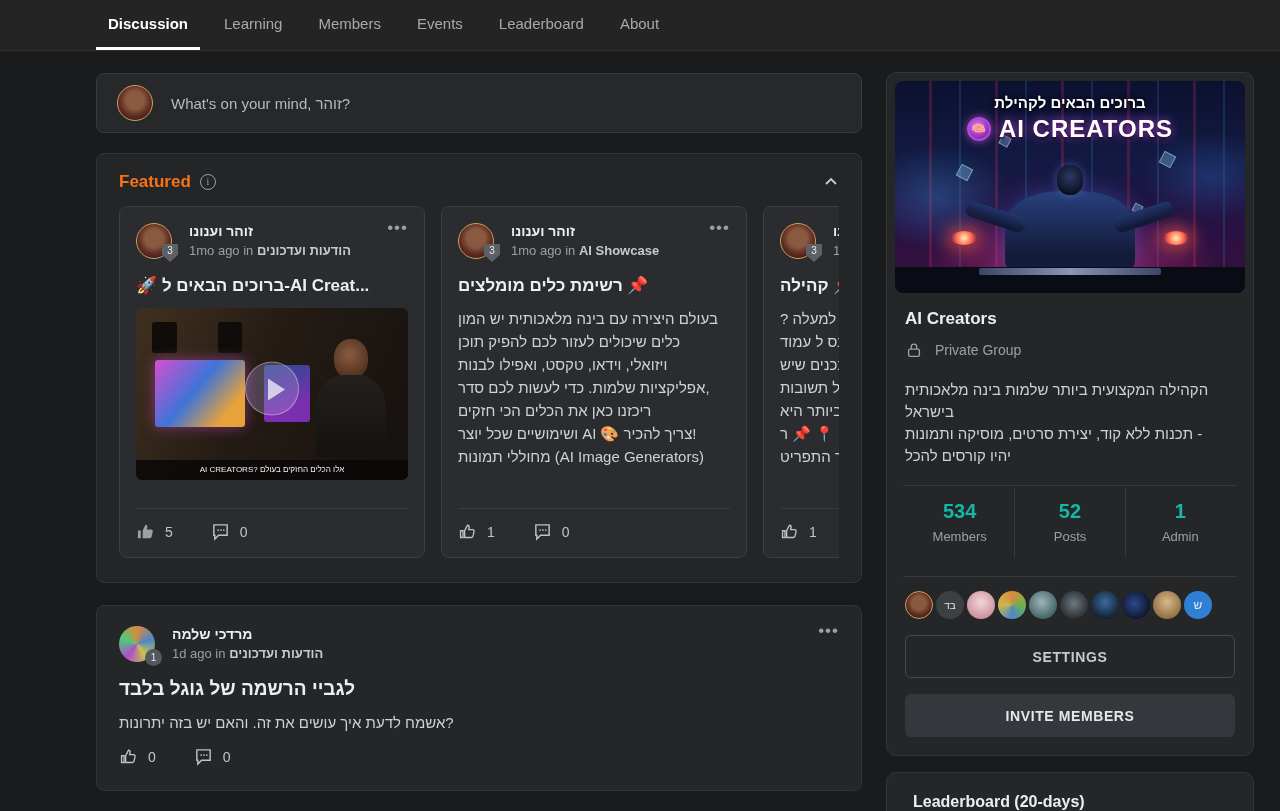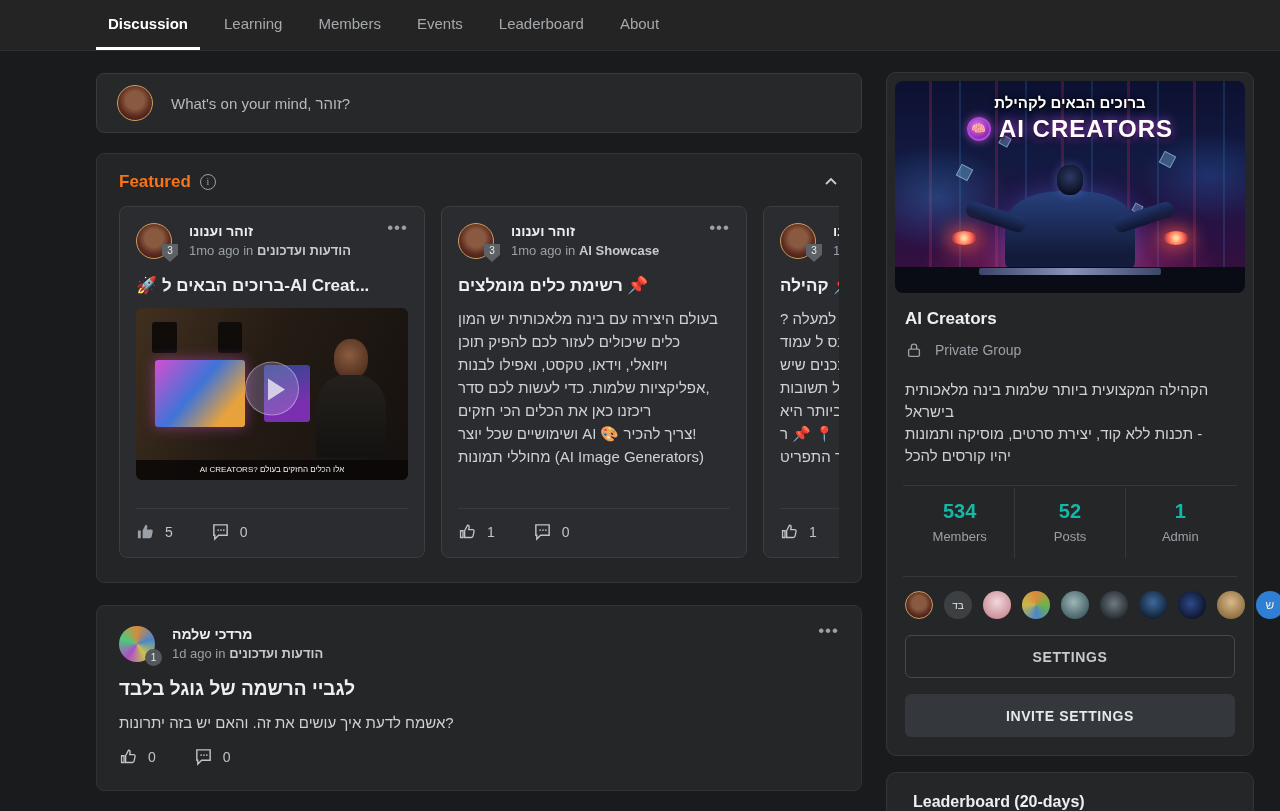--- a/index.html
+++ b/index.html
@@ -81,21 +81,21 @@
   .side-inner { padding:16px 10px 10px 10px; }
   .group-name { font-size:17px; font-weight:bold; color:#eceef0; }
   .privacy { display:flex; align-items:center; gap:12px; margin-top:12px; color:#9aa0a6; font-size:14px; }
   .desc { margin-top:20px; font-size:15px; color:#ced2d6; line-height:22px; }
   .divider { border-top:1px solid #36393c; margin:18px -2px 0 -2px; }
   .stats { display:flex; margin-top:2px; }
   .stat { flex:1; text-align:center; padding:12px 0 14px 0; }
   .stat + .stat { border-left:1px solid #36393c; }
   .stat-num { font-size:20px; font-weight:bold; color:#14b8a6; }
   .stat-label { font-size:13px; color:#9aa0a6; margin-top:6px; }
-  .avatars { display:flex; gap:11px; margin-top:14px; }
+  .avatars { display:flex; gap:3px; margin-top:14px; }
   .m-av { width:28px; height:28px; border-radius:50%; flex:none; font-size:10px; color:#e8eaed; display:flex; align-items:center; justify-content:center; }
   .btn { margin-top:16px; height:43px; border-radius:6px; display:flex; align-items:center; justify-content:center; font-size:14px; font-weight:bold; letter-spacing:.6px; cursor:pointer; }
   .btn-outline { border:1px solid #45494d; color:#c7cbce; background:transparent; }
   .btn-fill { background:#34383c; color:#e6e8ea; }
   .lb-card { margin-top:16px; background:#242628; border:1px solid #333639; border-radius:10px; padding:20px 26px; height:60px; }
   .lb-title { font-size:16px; font-weight:bold; color:#eceef0; }
 
   svg { display:block; }
 </style>
 </head>
@@ -344,20 +344,20 @@
         <div class="m-av" style="background:radial-gradient(circle at 50% 40%, #f0d9dc, #c98a96 80%)"></div>
         <div class="m-av" style="background:conic-gradient(#d98a3c,#6db34c,#4c86c9,#c9b84c,#d98a3c)"></div>
         <div class="m-av" style="background:radial-gradient(circle at 45% 40%, #9fb6b8, #3c5a60 80%)"></div>
         <div class="m-av" style="background:radial-gradient(circle at 50% 45%, #6e7a80, #23282c 80%)"></div>
         <div class="m-av" style="background:radial-gradient(circle at 50% 40%, #3c6a9e, #101c2c 80%)"></div>
         <div class="m-av" style="background:radial-gradient(circle at 45% 45%, #2c4a8e, #0c1020 80%)"></div>
         <div class="m-av" style="background:radial-gradient(circle at 50% 40%, #d9b88a, #8a6a3c 80%)"></div>
         <div class="m-av" style="background:#2f7fd4; font-size:12px">ש</div>
       </div>
       <div class="btn btn-outline">SETTINGS</div>
-      <div class="btn btn-fill">INVITE SETTINGS</div>
+      <div class="btn btn-fill">INVITE MEMBERS</div>
     </div>
   </div>
 
   <div class="lb-card">
     <div class="lb-title">Leaderboard (20-days)</div>
   </div>
 </div>
 
 </body></html>

